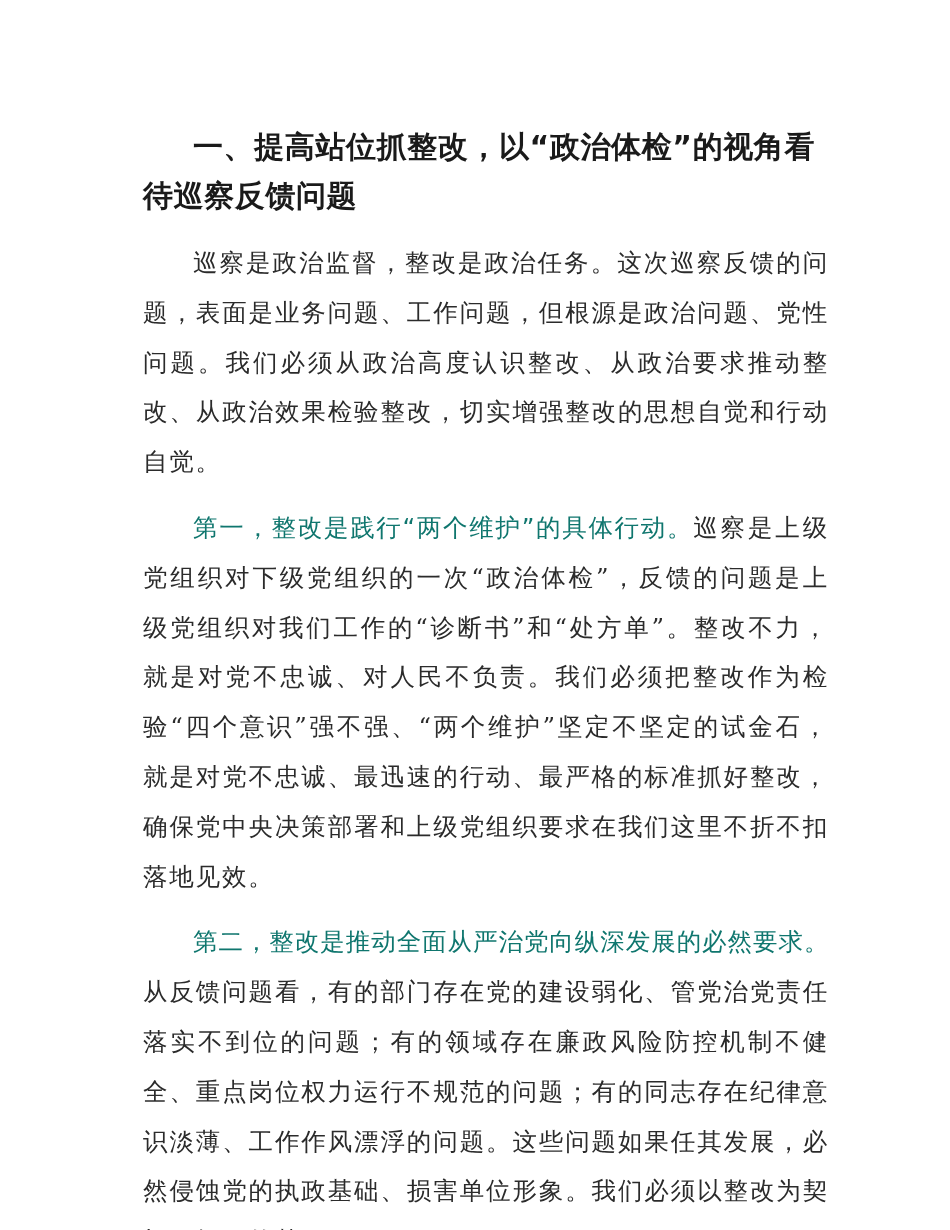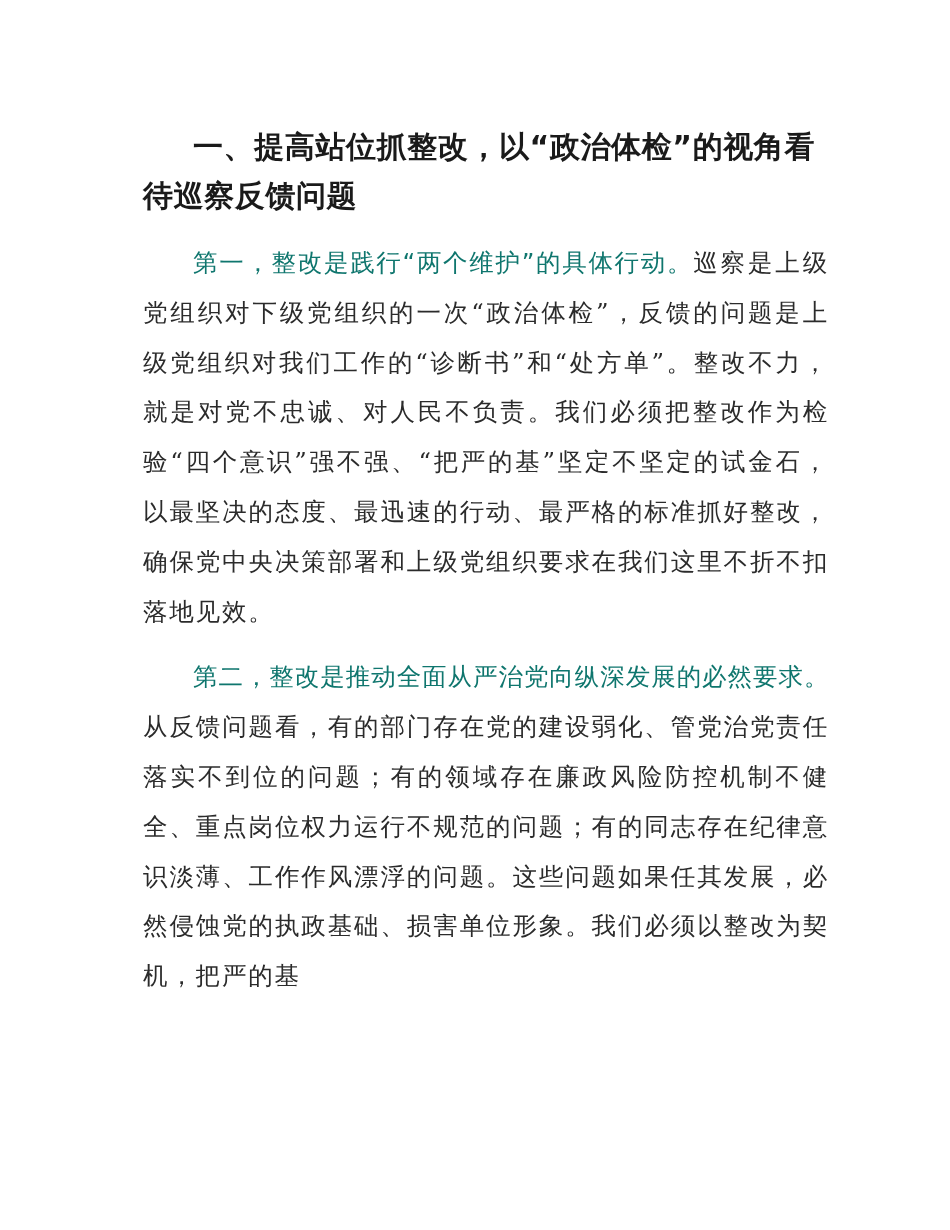--- a/index.html
+++ b/index.html
@@ -46,17 +46,18 @@
       color: #0f766e;
       letter-spacing: 0.6px;
     }
   </style>
 </head>
 <body>
 
 <div class="page">
   <p class="heading">一、提高站位抓整改，以“政治体检”的视角看待巡察反馈问题</p>
 
+  <p class="para"><span class="lead"></span><span>巡察是政治监督，整改是政治任务。这次巡察反馈的问题，表面是业务问题、工作问题，但根源是政治问题、党性问题。我们必须从政治高度认识整改、从政治要求推动整改、从政治效果检验整改，切实增强整改的思想自觉和行动自觉。</span></p>
 
-  <p class="para"><span class="lead">第一，整改是践行“两个维护”的具体行动。</span><span>巡察是上级党组织对下级党组织的一次“政治体检”，反馈的问题是上级党组织对我们工作的“诊断书”和“处方单”。整改不力，就是对党不忠诚、对人民不负责。我们必须把整改作为检验“四个意识”强不强、“把严的基”坚定不坚定的试金石，以最坚决的态度、最迅速的行动、最严格的标准抓好整改，确保党中央决策部署和上级党组织要求在我们这里不折不扣落地见效。</span></p>
+  <p class="para"><span class="lead">第一，整改是践行“两个维护”的具体行动。</span><span>巡察是上级党组织对下级党组织的一次“政治体检”，反馈的问题是上级党组织对我们工作的“诊断书”和“处方单”。整改不力，就是对党不忠诚、对人民不负责。我们必须把整改作为检验“四个意识”强不强、“两个维护”坚定不坚定的试金石，就是对党不忠诚、最迅速的行动、最严格的标准抓好整改，确保党中央决策部署和上级党组织要求在我们这里不折不扣落地见效。</span></p>
 
   <p class="para"><span class="lead">第二，整改是推动全面从严治党向纵深发展的必然要求。</span><span>从反馈问题看，有的部门存在党的建设弱化、管党治党责任落实不到位的问题；有的领域存在廉政风险防控机制不健全、重点岗位权力运行不规范的问题；有的同志存在纪律意识淡薄、工作作风漂浮的问题。这些问题如果任其发展，必然侵蚀党的执政基础、损害单位形象。我们必须以整改为契机，把严的基</span></p>
 </div>
 
 </body></html>

